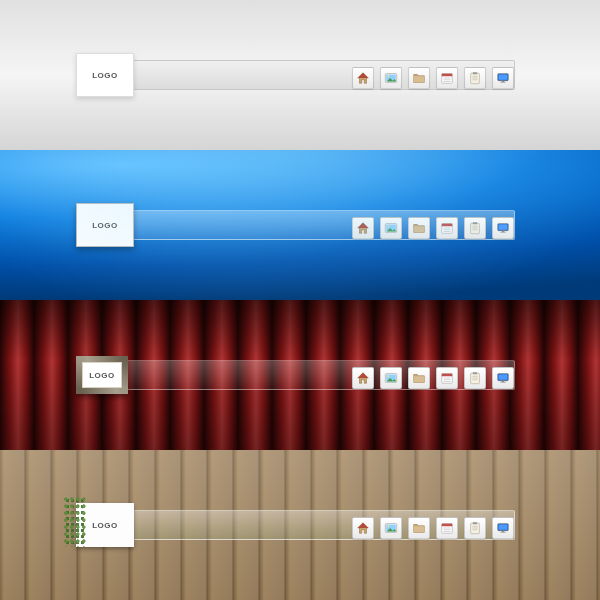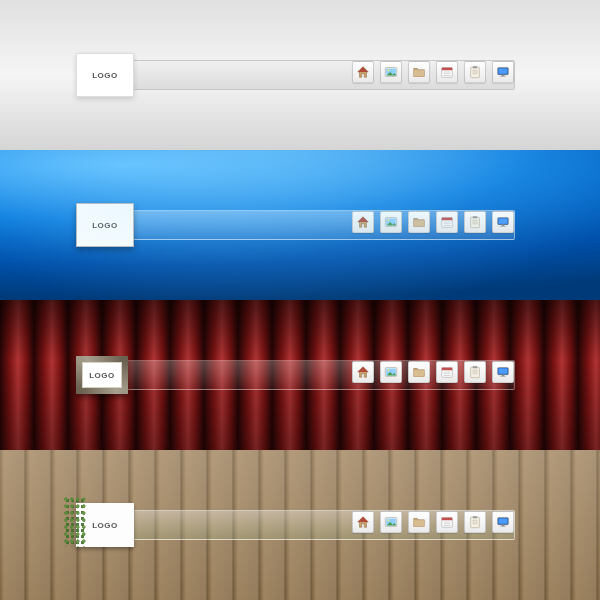--- a/index.html
+++ b/index.html
@@ -86,21 +86,21 @@
     pointer-events:none;
   }
 
   
   .navbar {
     position: relative;
     height: 30px;
     width: 430px;
     border-radius: 2px;
     display: flex;
-    align-items: flex-start;
+    align-items: flex-end;
     justify-content: flex-end;
     gap: 6px;
   }
   .navbar-1 {
     background: linear-gradient(to bottom, #f0f0f0, #dcdcdc);
     border: 1px solid #c8c8c8;
   }
   .navbar-2 {
     background: linear-gradient(to bottom, rgba(255,255,255,0.35), rgba(255,255,255,0.12));
     border: 1px solid rgba(255,255,255,0.45);

